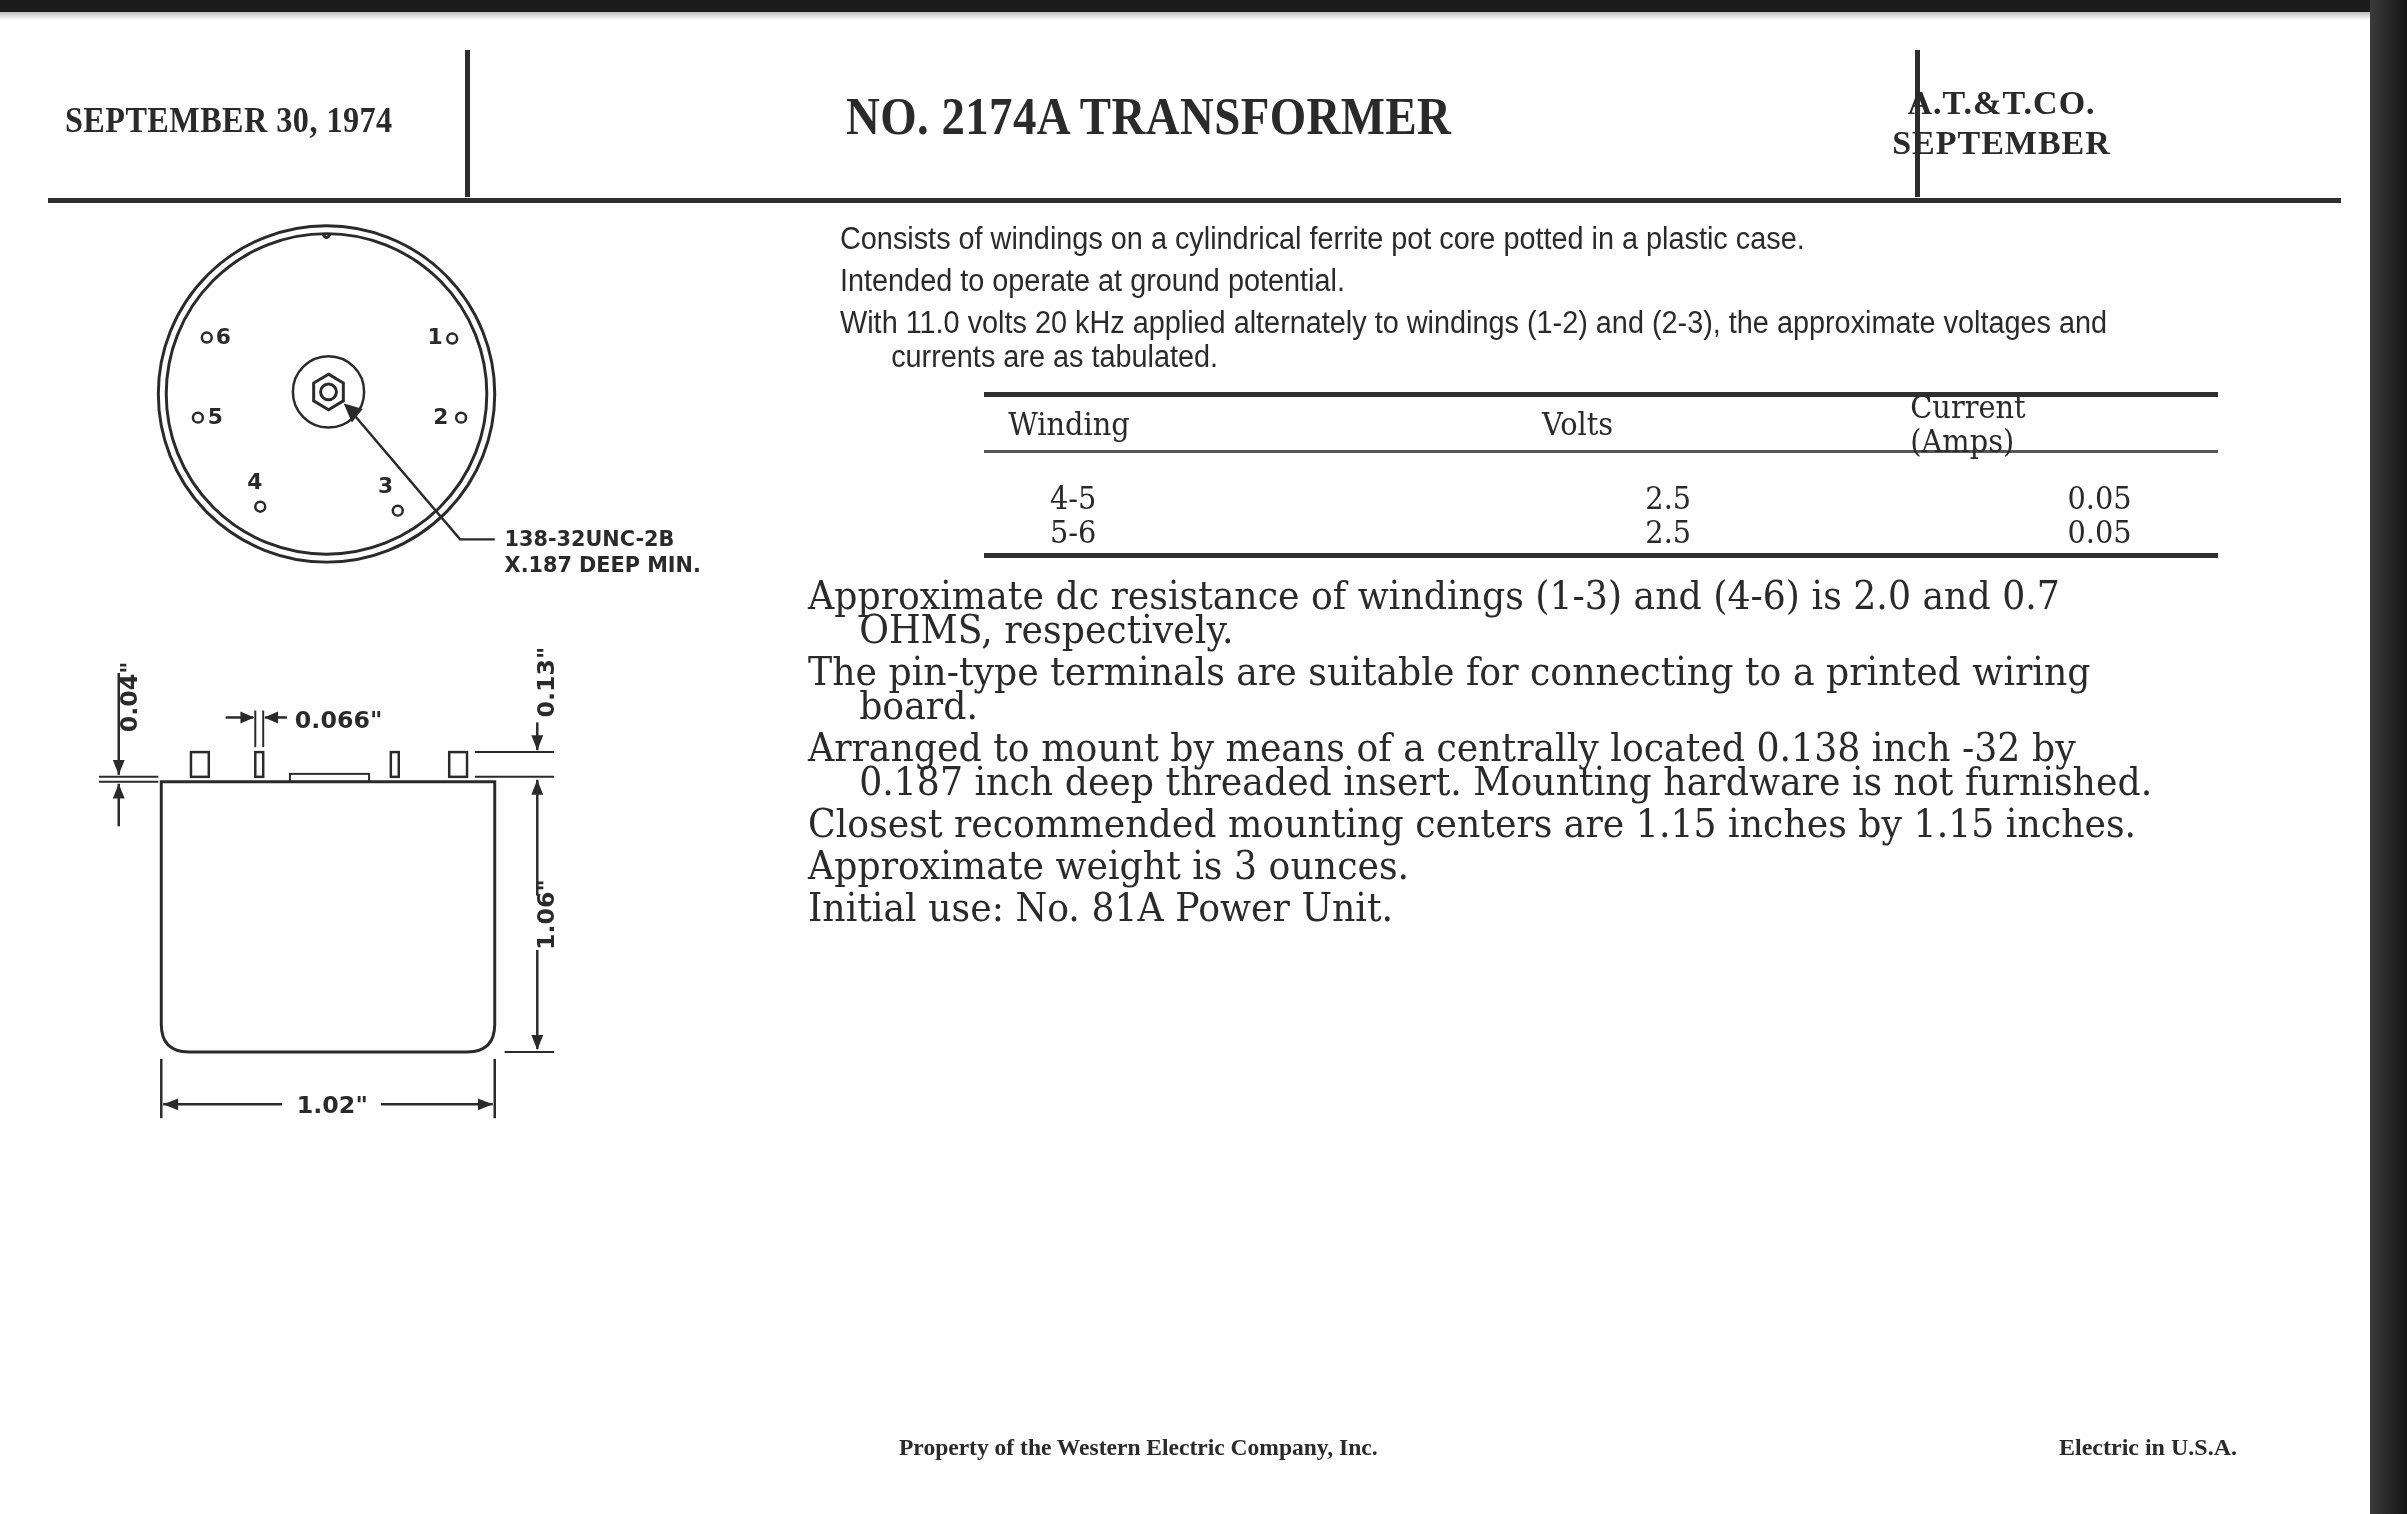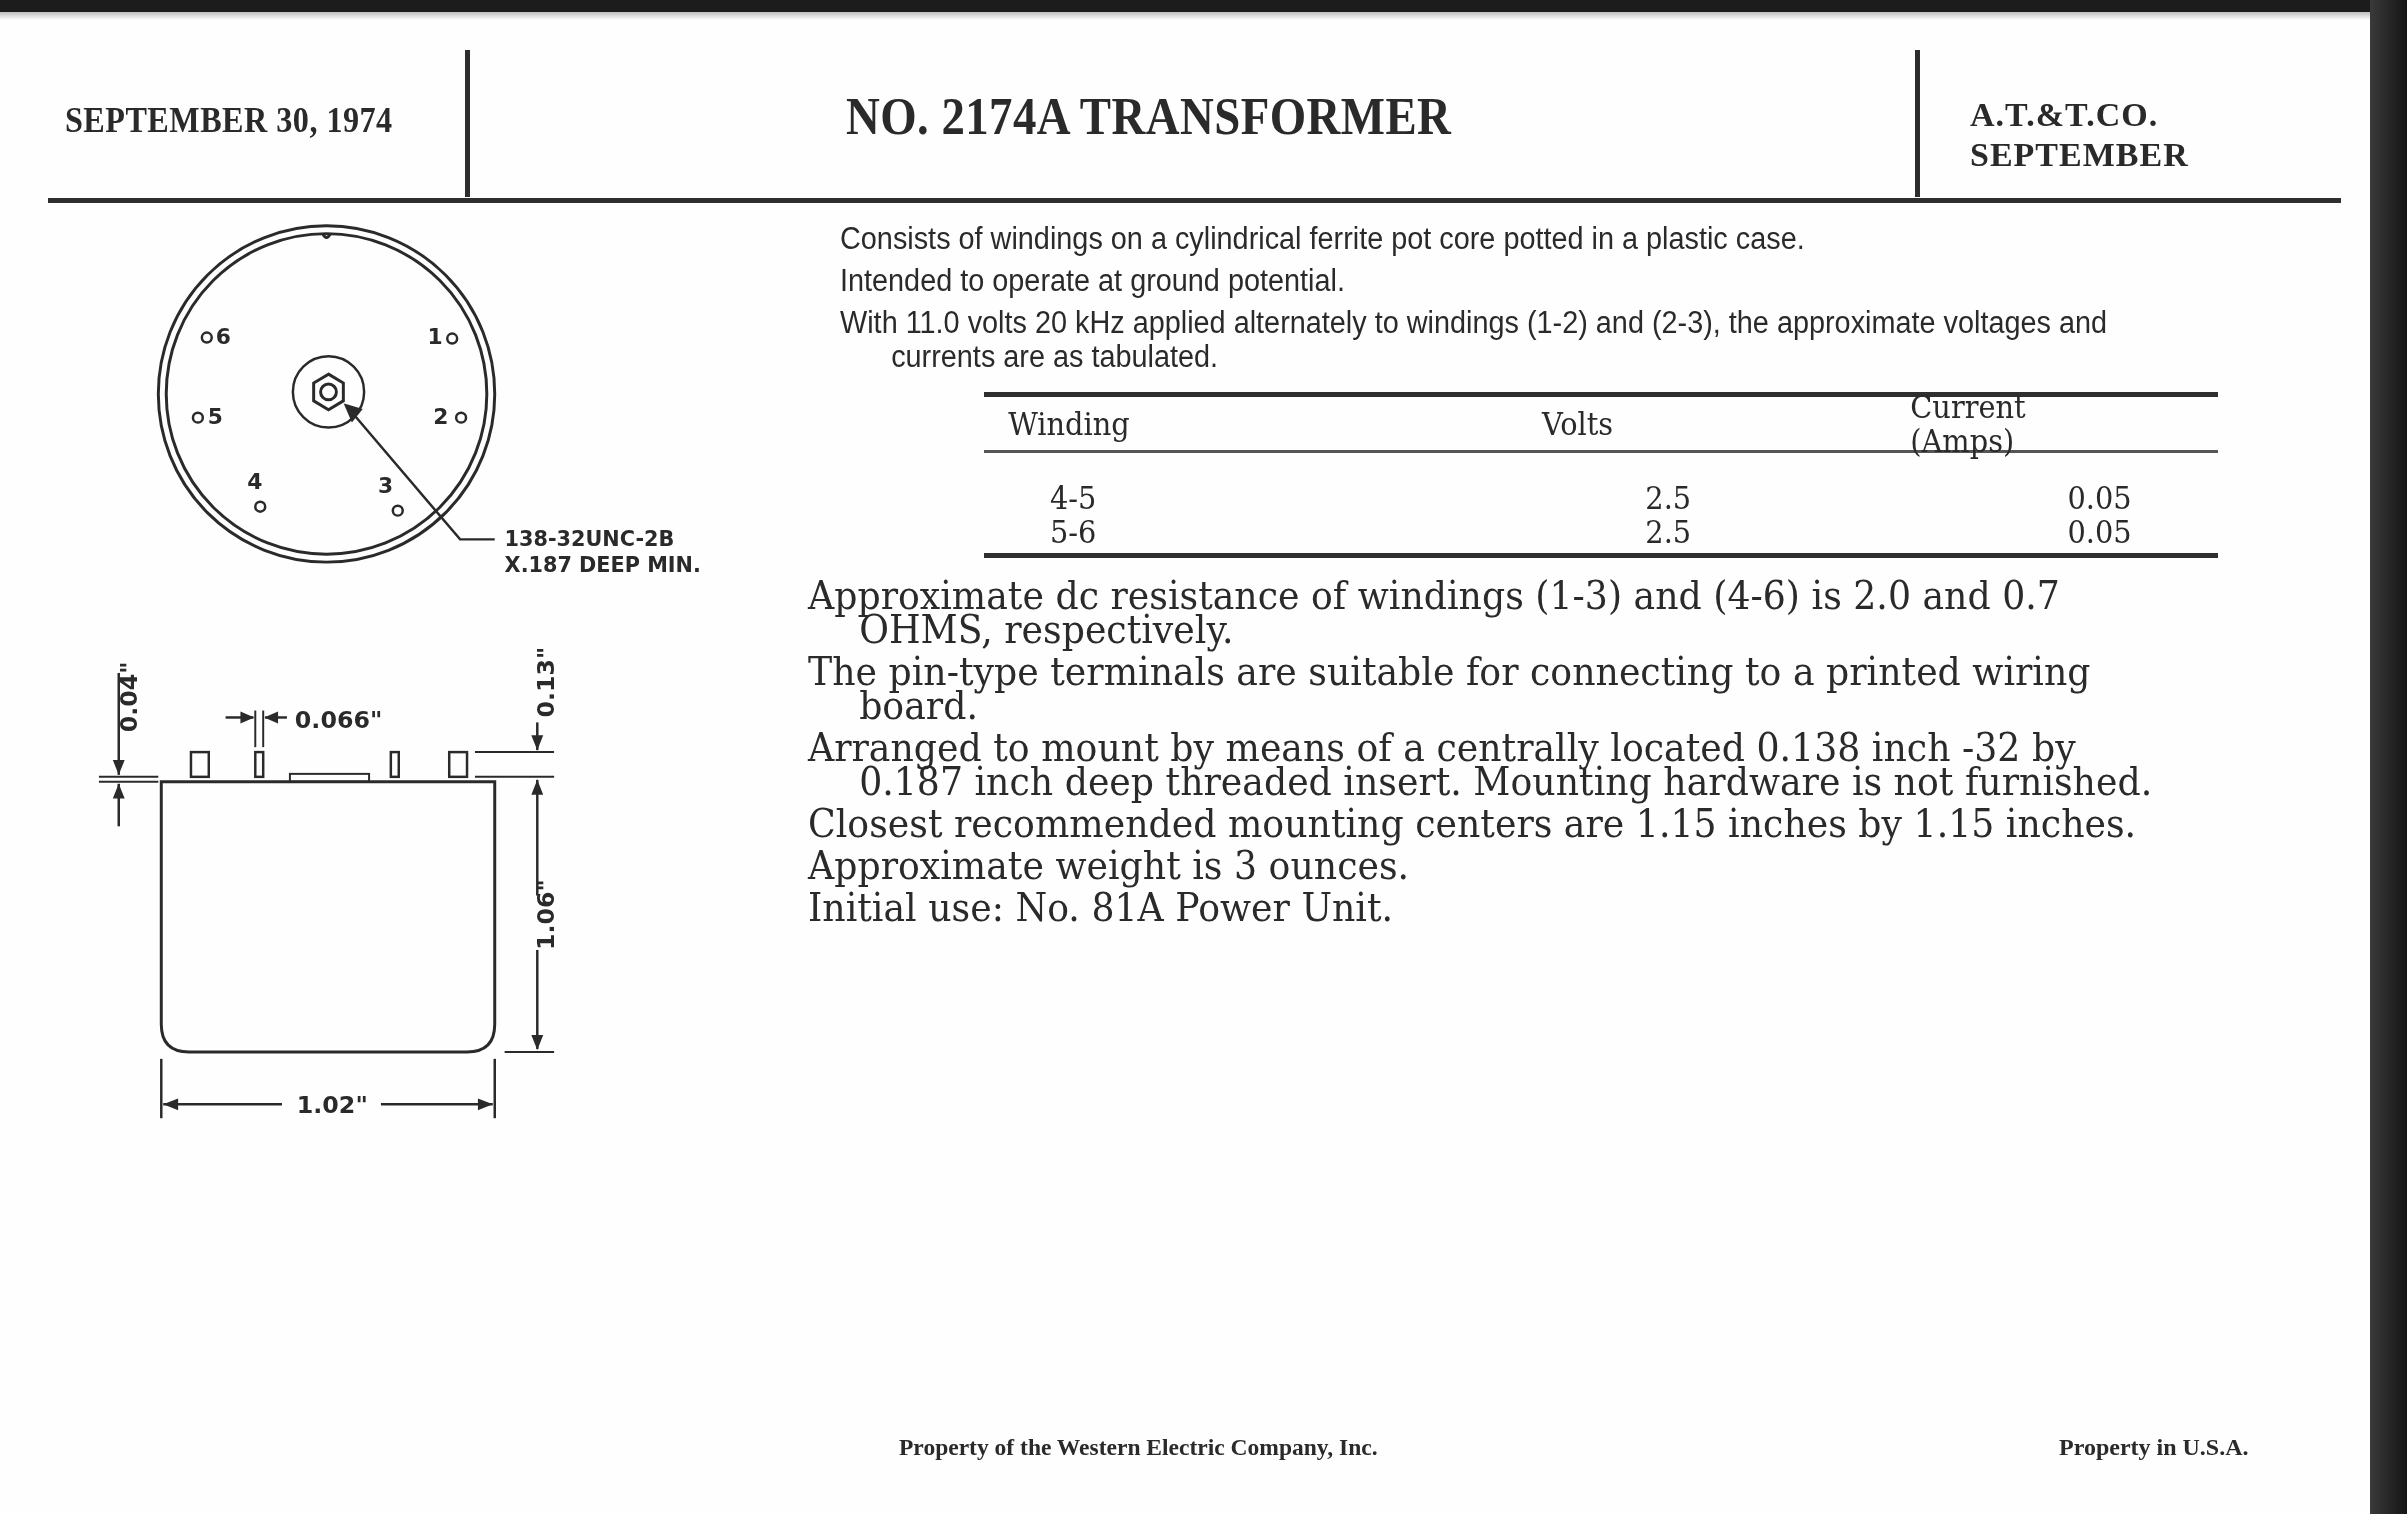--- a/index.html
+++ b/index.html
@@ -3,21 +3,21 @@
 <meta charset="utf-8">
 <style>
   html, body { margin:0; padding:0; }
   body { width:2408px; height:1515px; background:#1c1c1c; position:relative; overflow:hidden; font-family:"DejaVu Serif", serif; color:#2a2a2a; }
   .sheet { position:absolute; left:0; top:12px; width:2370px; height:1503px; background:#fefefe; border-top-right-radius:8px; }
   .topshade { position:absolute; left:0; top:12px; width:2370px; height:8px; background:linear-gradient(#bdbdbd,#fefefe); }
   .rightedge { position:absolute; left:2370px; top:0; width:38px; height:1515px; background:linear-gradient(90deg,#3a3a3a,#141414); }
   .hdr-date { position:absolute; left:65px; top:101px; font-family:"Liberation Serif", serif; font-weight:bold; font-size:35px; letter-spacing:0.5px; transform:scaleX(0.92); transform-origin:left; }
   .vrule { position:absolute; width:5px; background:#2d2d2d; }
   .hdr-title { position:absolute; left:846px; top:87px; font-family:"Liberation Serif", serif; font-weight:bold; font-size:52px; letter-spacing:0.5px; transform:scaleX(0.9); transform-origin:left; }
-  .hdr-right { position:absolute; left:1970px; top:83px; width:297px; text-align:left; font-family:"Liberation Serif", serif; font-weight:bold; font-size:34px; line-height:40px; letter-spacing:1px;margin-top:12px; }
+  .hdr-right { position:absolute; left:1853px; top:83px; width:297px; text-align:center; font-family:"Liberation Serif", serif; font-weight:bold; font-size:34px; line-height:40px; letter-spacing:1px; }
   .hrule { position:absolute; left:48px; top:198px; width:2293px; height:5px; background:#2f2f2f; }
   .body-text { position:absolute; left:840px; top:222px; width:1455px; font-family:Liberation Sans, sans-serif; font-size:31px; line-height:34px; }
   .para { margin:0 0 8px 0; padding-left:55px; text-indent:-55px; transform:scaleX(0.93); transform-origin:left; white-space:normal; }
   .tbl { position:absolute; left:984px; top:392px; width:1234px; }
   .tbl .r1 { height:5px; background:#2f2f2f; }
   .tbl .r2 { height:3px; background:#555; }
   .tbl .r3 { height:5px; background:#2f2f2f; }
   .tbl .row { display:flex; font-size:31px; line-height:34px; transform:scaleX(0.93); transform-origin:left; }
   .tbl .head { height:53px; align-items:center; }
   .tbl .c1 { width:475px; padding-left:26px; }
@@ -153,14 +153,14 @@
 <div class="para2-block">
   <p class="para">Approximate dc resistance of windings (1-3) and (4-6) is 2.0 and 0.7 OHMS, respectively.</p>
   <p class="para">The pin-type terminals are suitable for connecting to a printed wiring board.</p>
   <p class="para">Arranged to mount by means of a centrally located 0.138 inch -32 by 0.187 inch deep threaded insert.  Mounting hardware is not furnished.</p>
   <p class="para">Closest recommended mounting centers are 1.15 inches by 1.15 inches.</p>
   <p class="para">Approximate weight is 3 ounces.</p>
   <p class="para">Initial use:  No. 81A Power Unit.</p>
 </div>
 
 <div class="footer-left">Property of the Western Electric Company, Inc.</div>
-<div class="footer-right">Property in U.S.A.</div>
+<div class="footer-right">Electric in U.S.A.</div>
 
 
 </body></html>

